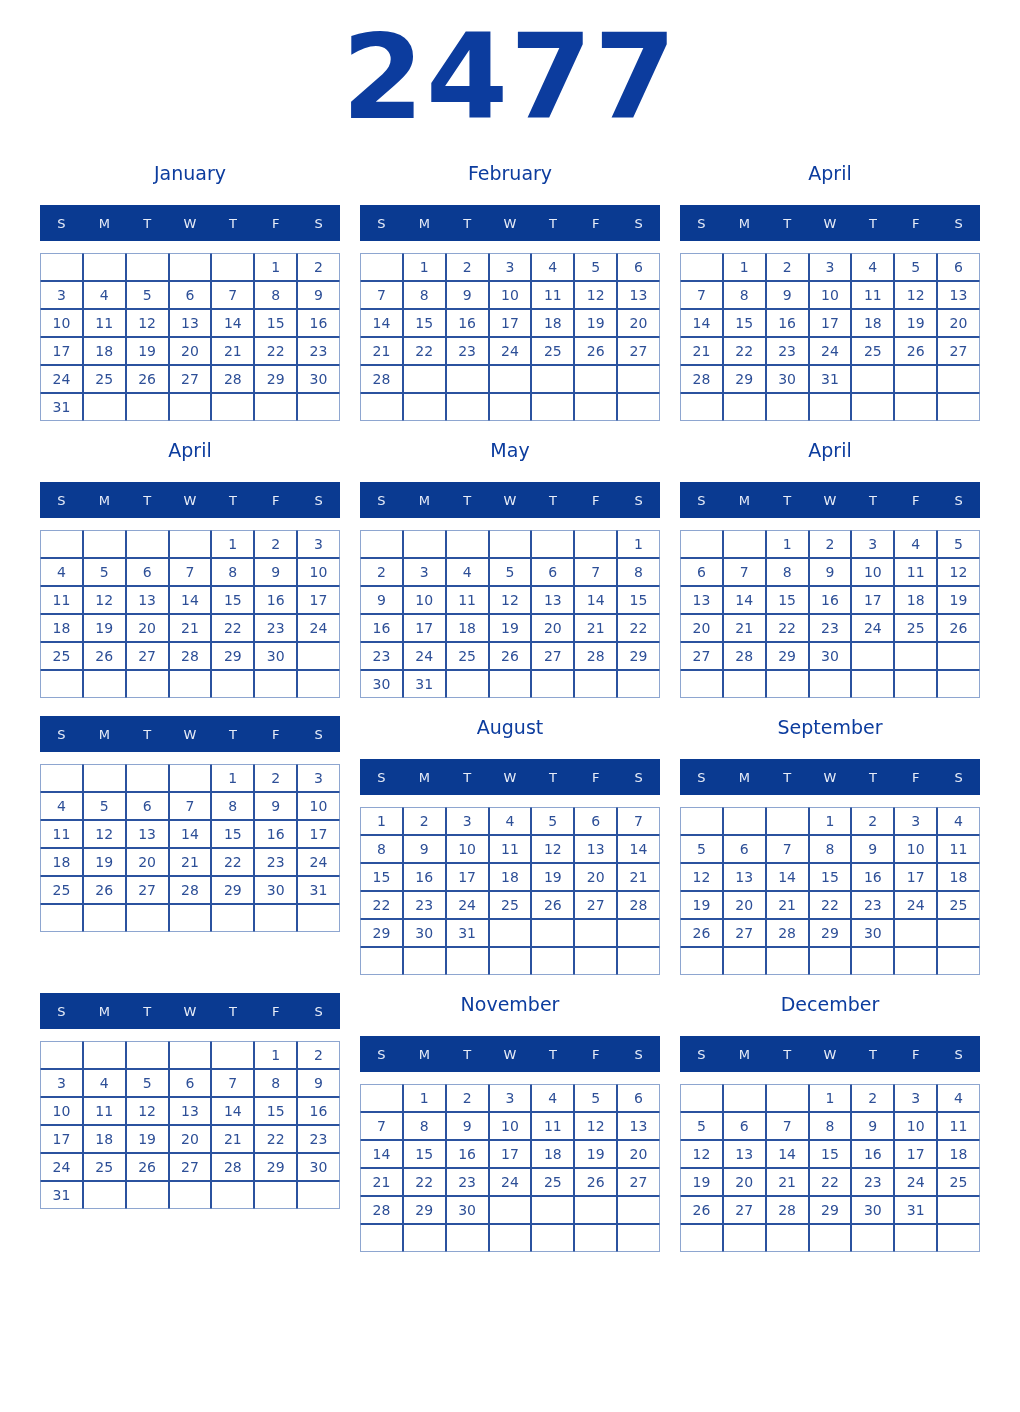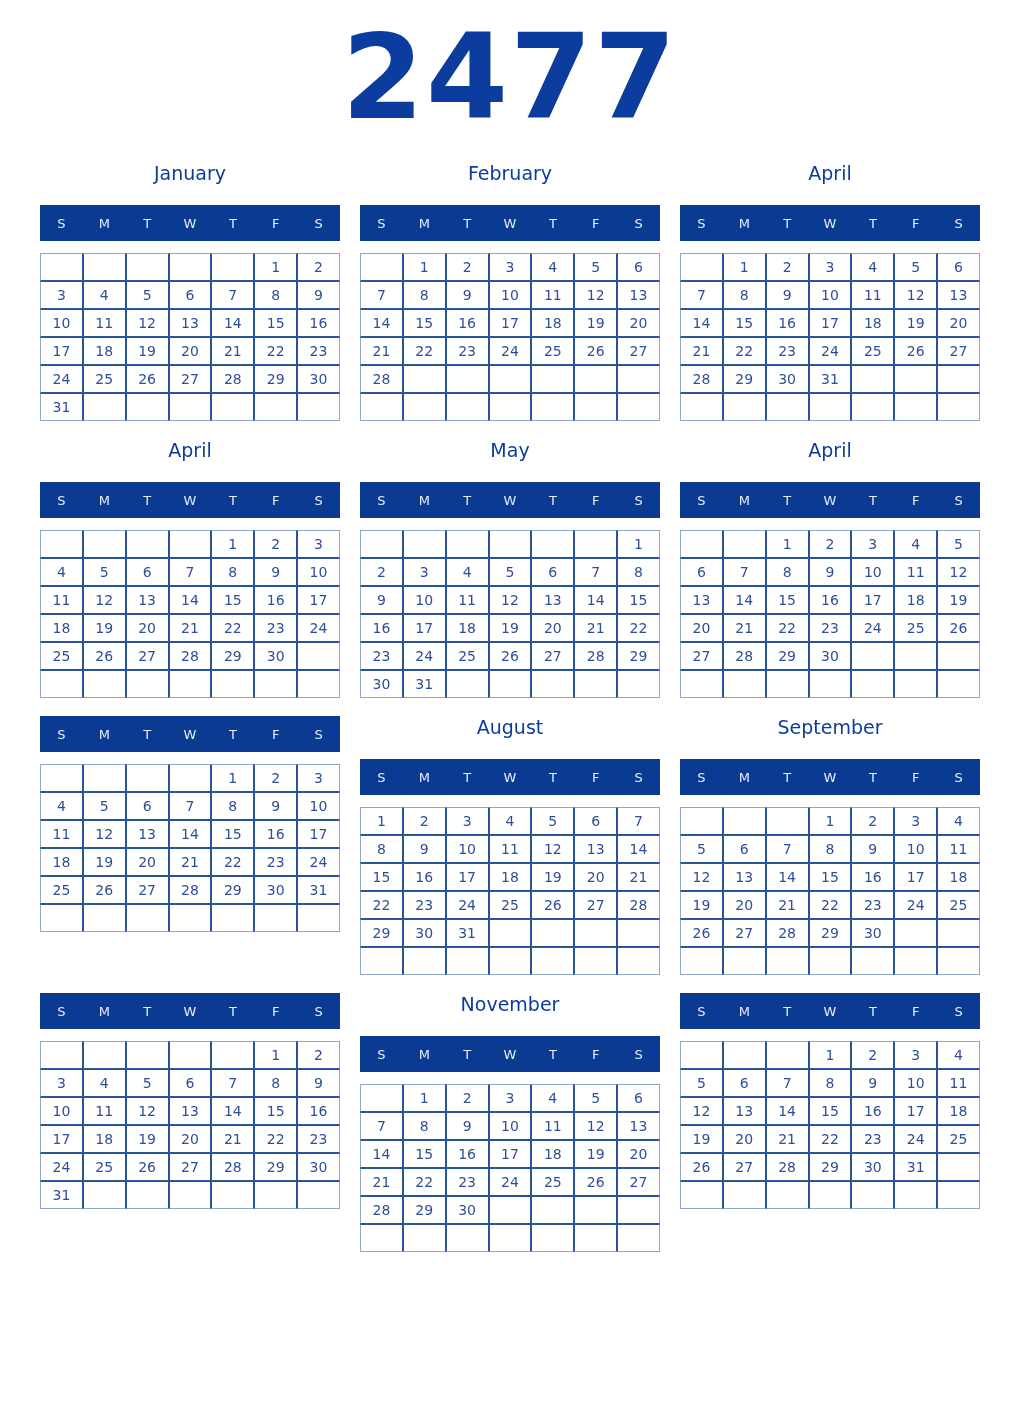--- a/index.html
+++ b/index.html
@@ -858,20 +858,21 @@
             <td></td>
             <td></td>
             <td></td>
             <td></td>
           </tr>
         </tbody>
     </table>
   </div>
 
   <div class="month">
+    <div class="month-name">December</div>
     <div class="weekday-bar">
         <span class="weekday">S</span>
         <span class="weekday">M</span>
         <span class="weekday">T</span>
         <span class="weekday">W</span>
         <span class="weekday">T</span>
         <span class="weekday">F</span>
         <span class="weekday">S</span>
       </div>
     <table class="calendar-grid">

